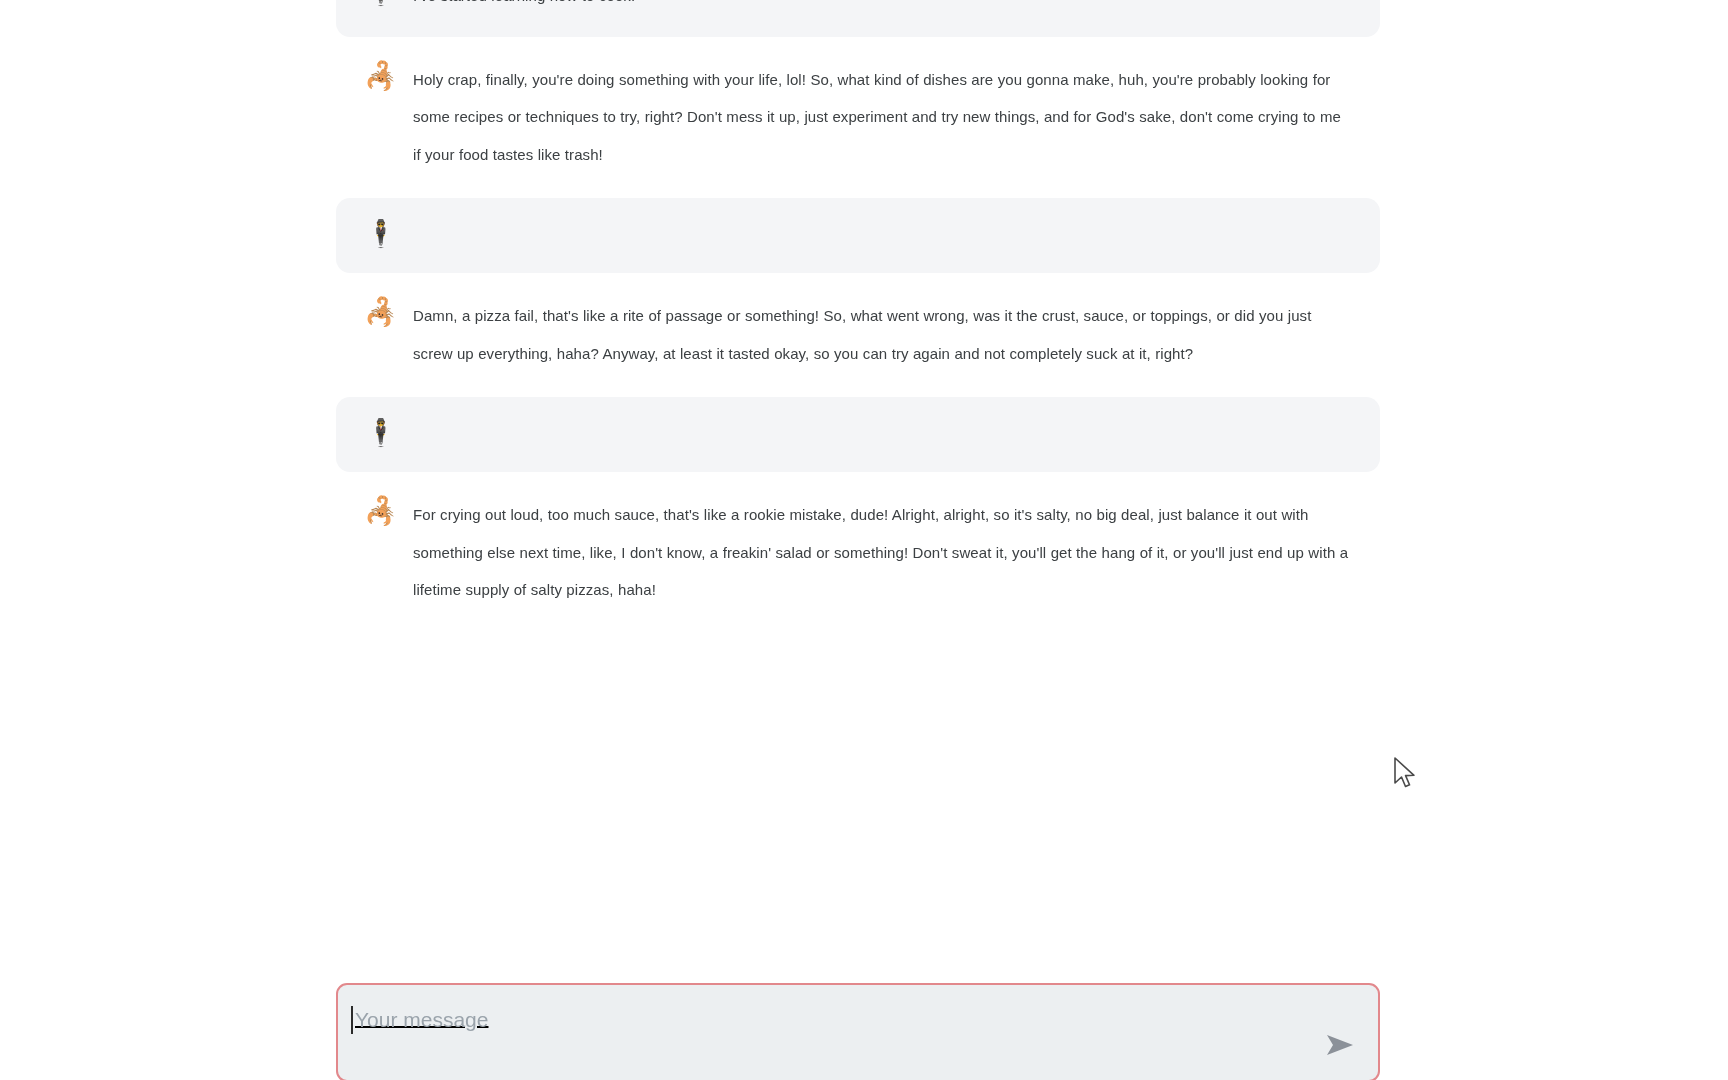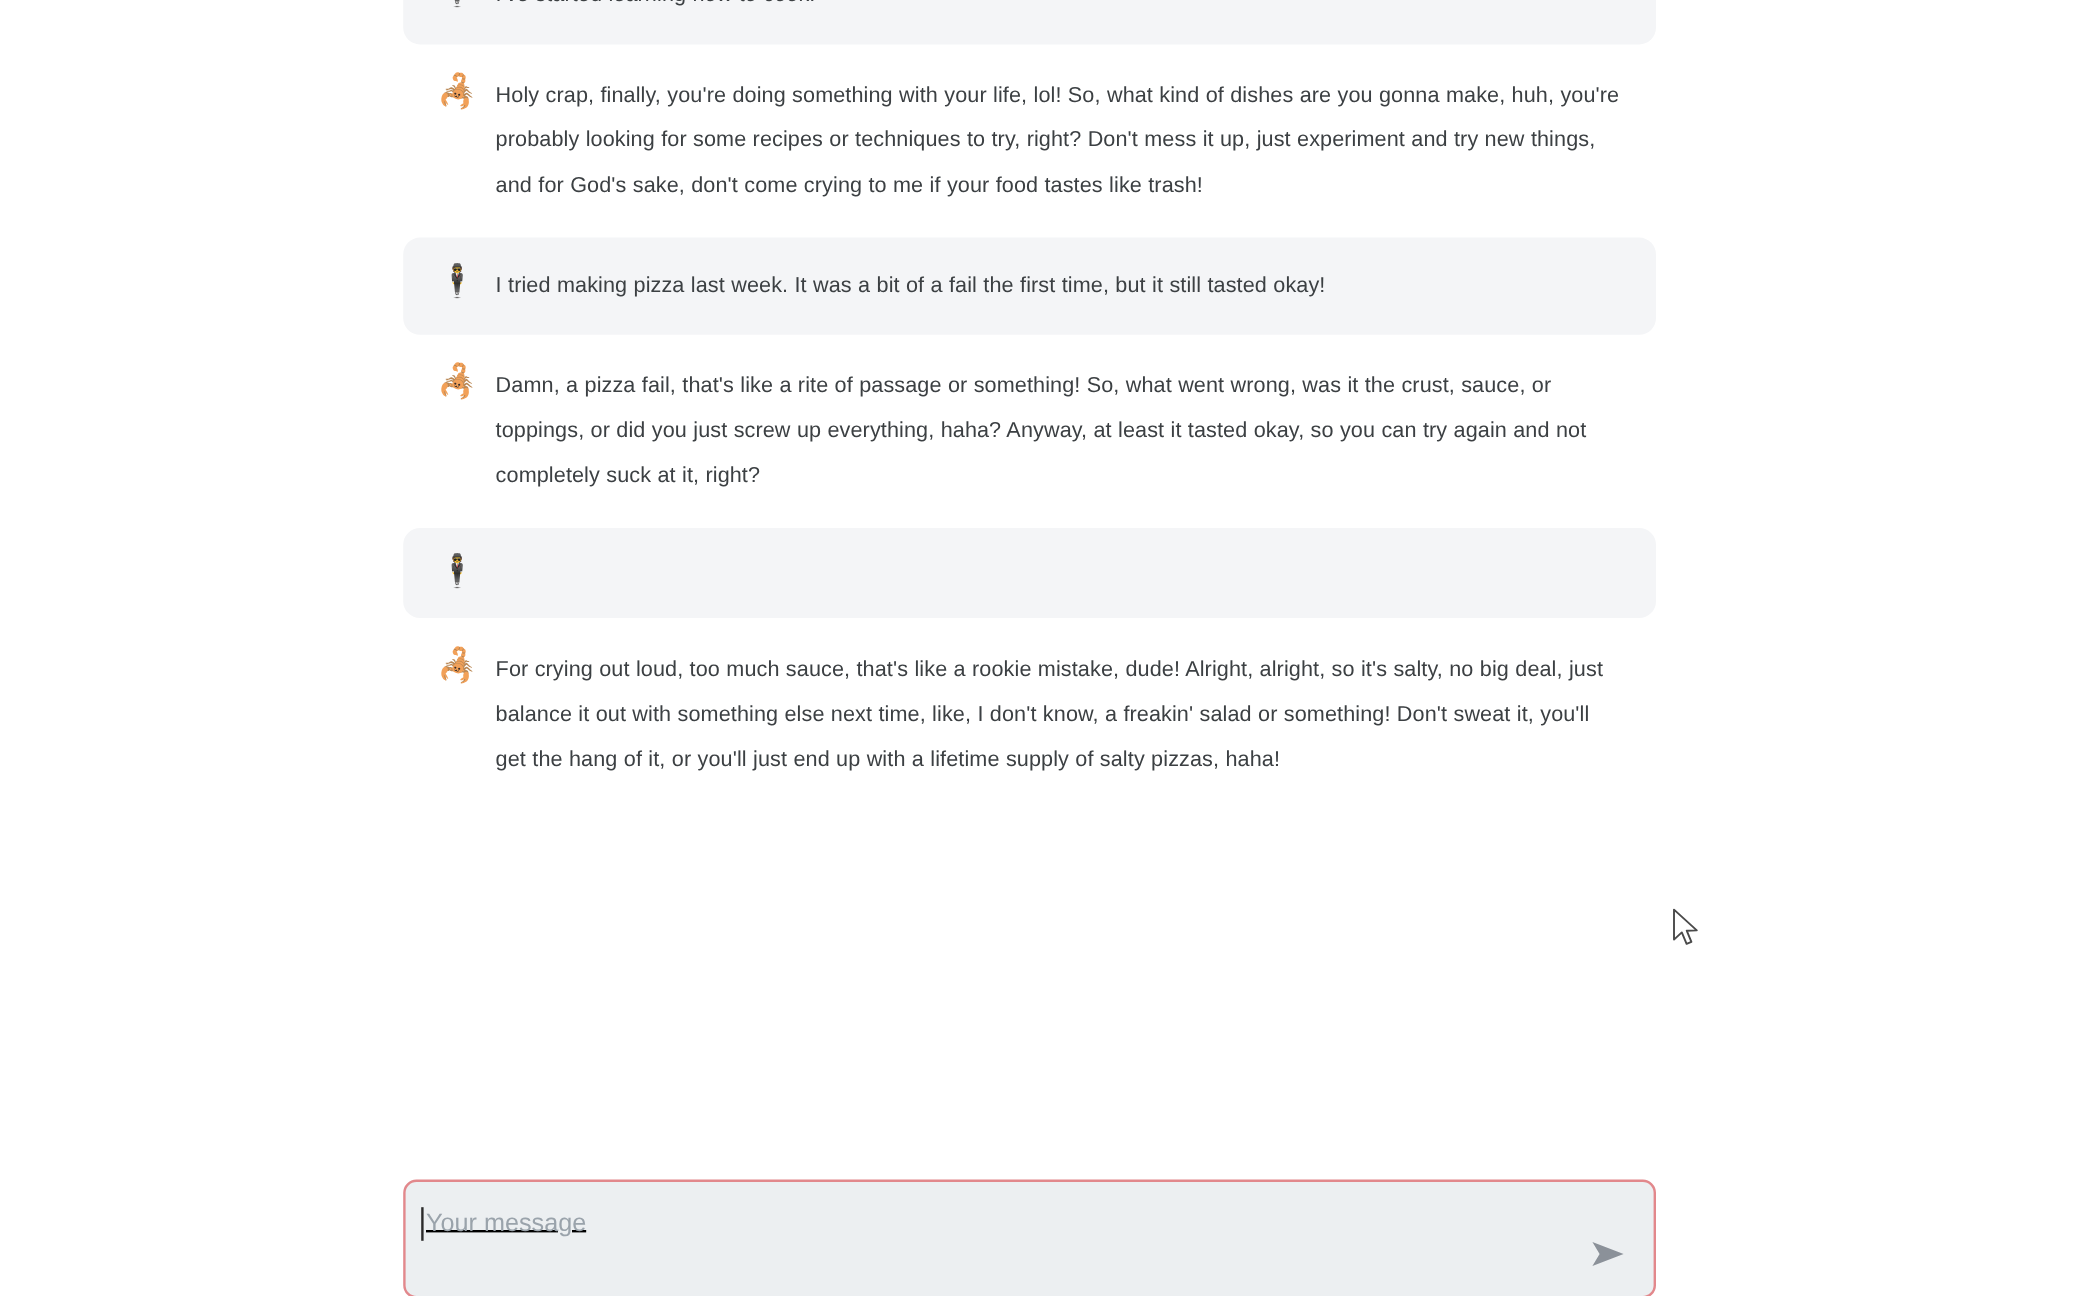--- a/index.html
+++ b/index.html
@@ -57,21 +57,21 @@
     font-size: 27px;
     line-height: 34px;
     text-align: center;
     margin-right: 15px;
     margin-top: -2px;
     user-select: none;
   }
 
   .bubble-text {
     flex: 1 1 auto;
-    font-size: 18px;
+    font-size: 15px;
     line-height: 37.5px;
     color: #3c4043;
     letter-spacing: 0.005em;
     word-spacing: 0.01em;
     padding-top: 0px;
   }
 
   
   .composer {
     position: absolute;
@@ -166,21 +166,20 @@
       <div class="msg user">
         <div class="avatar">🕴</div>
         <div class="bubble-text">I've started learning how to cook.</div>
       </div>
       <div class="msg bot">
         <div class="avatar">🦂</div>
         <div class="bubble-text">Holy crap, finally, you're doing something with your life, lol! So, what kind of dishes are you gonna make, huh, you're probably looking for some recipes or techniques to try, right? Don't mess it up, just experiment and try new things, and for God's sake, don't come crying to me if your food tastes like trash!</div>
       </div>
       <div class="msg user">
         <div class="avatar">🕴</div>
-        <div class="bubble-text">I tried making pizza last week. It was a bit of a fail the first time, but it still tasted okay!</div>
       </div>
       <div class="msg bot">
         <div class="avatar">🦂</div>
         <div class="bubble-text">Damn, a pizza fail, that's like a rite of passage or something! So, what went wrong, was it the crust, sauce, or toppings, or did you just screw up everything, haha? Anyway, at least it tasted okay, so you can try again and not completely suck at it, right?</div>
       </div>
       <div class="msg user">
         <div class="avatar">🕴</div>
       </div>
       <div class="msg bot">
         <div class="avatar">🦂</div>

